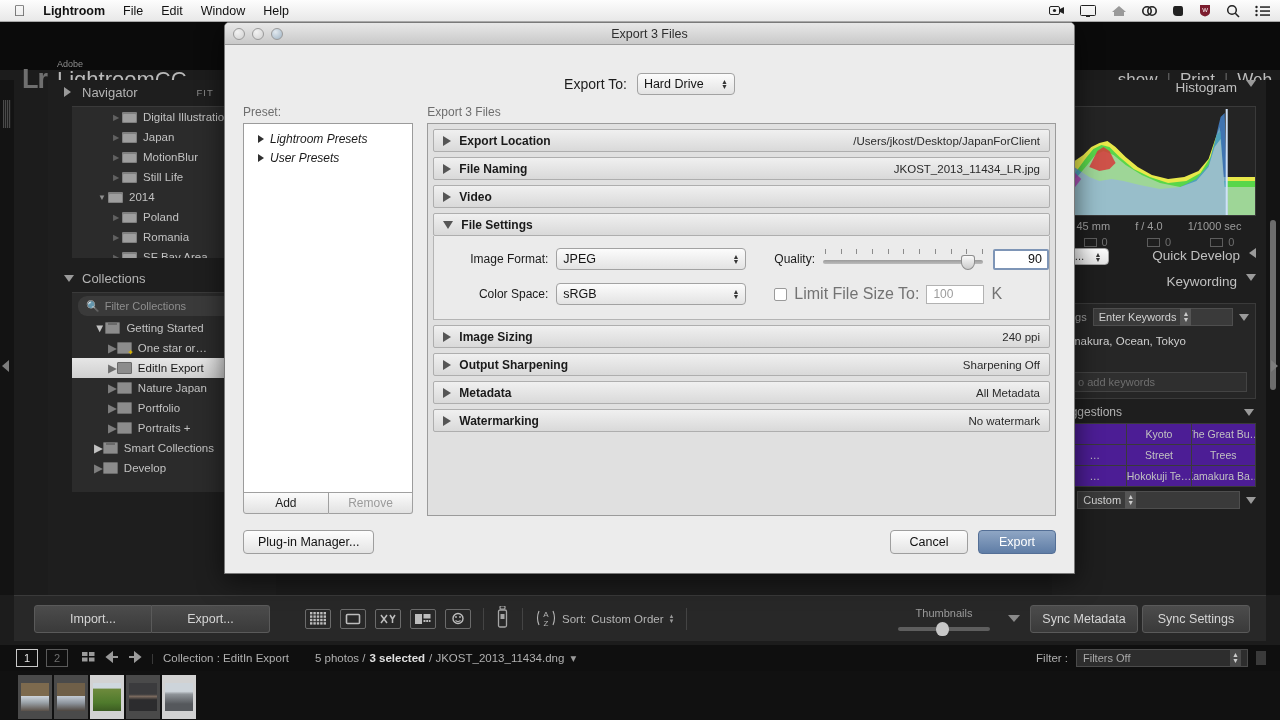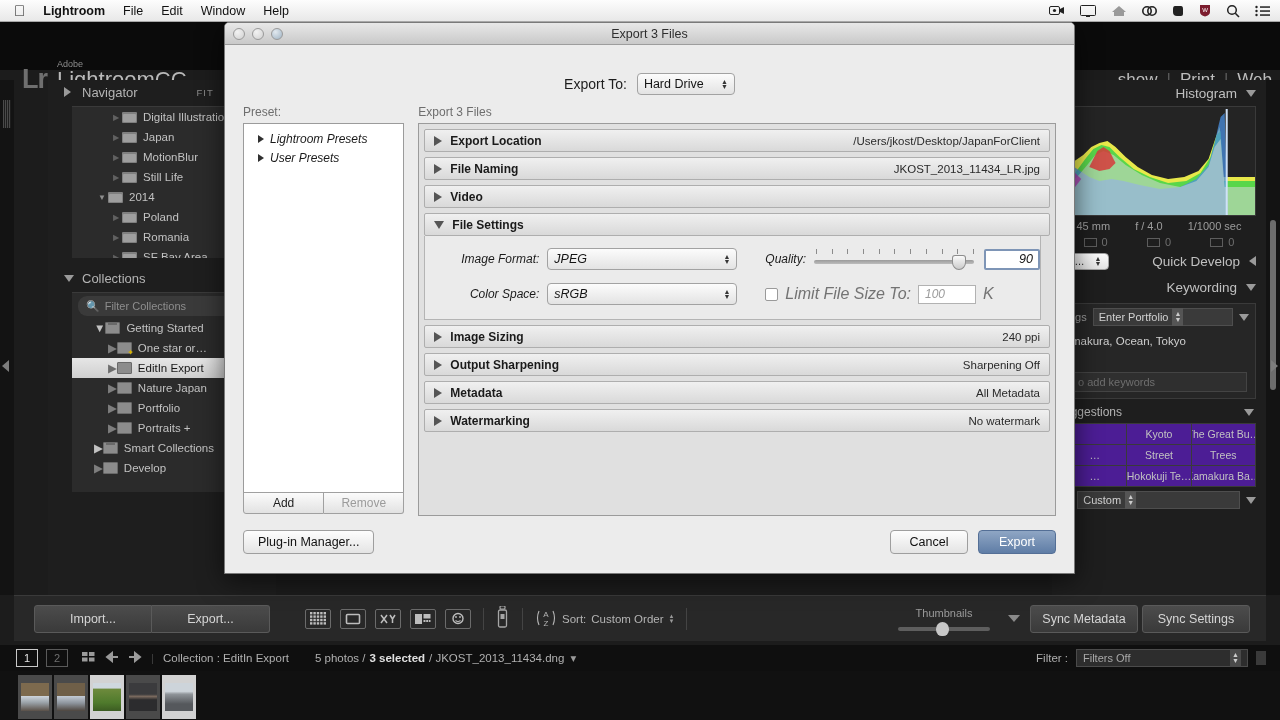--- a/index.html
+++ b/index.html
@@ -72,21 +72,21 @@
      border: 1px solid #6a6a6a; border-radius: 1px; position: relative; flex: 0 0 auto; }
   .coll-ic.set:before { content:""; position:absolute; left:2px; top:-1px; right:2px; height:3px; background:#6a6a6a;}
   .coll-ic.star:after { content:"✦"; position:absolute; right:-3px; bottom:-4px; font-size:8px; color:#d8b400;}
 
   
   .rightpanel { position: absolute; right: 14px; top: 58px; width: 214px; height: 515px; background: #1e1e1e; }
   .rgrip { position: absolute; right: 0; top: 58px; width: 14px; height: 515px; background: #131313; }
   .rgrip .arrow { position: absolute; right: 2px; top: 280px; width: 0; height: 0;
      border-top: 6px solid transparent; border-bottom: 6px solid transparent; border-left: 7px solid #7d7d7d; }
   .rgrip .sbar { position:absolute; right:4px; top:140px; width:6px; height:170px; background:#6d6d6d; border-radius:3px;}
-  .rpanelhdr { display: flex; align-items: center; height: 26px; padding: 0 10px;
+  .rpanelhdr { display: flex; height: 26px; padding: 0 10px;
      font-size: 13.5px; color: #c0c0c0; justify-content: flex-end; }
   .rpanelhdr .tri { margin-left: 9px; width: 0; height: 0;
      border-left: 5px solid transparent; border-right: 5px solid transparent; border-top: 7px solid #9a9a9a; }
   .rpanelhdr .tri.left { border-top: 5px solid transparent; border-bottom: 5px solid transparent;
      border-right: 7px solid #9a9a9a; border-left: 0; }
 
   .histbox { margin: 0 10px; height: 110px; background: #242424; border: 1px solid #3a3a3a; position: relative; }
   .exifrow { display: flex; justify-content: space-around; font-size: 11px; color: #9d9d9d;
      padding: 4px 12px 0; }
   .exifrow2 { display: flex; justify-content: space-around; font-size: 11px; color: #6f6f6f; padding: 4px 12px 0;}
@@ -190,22 +190,22 @@
   .panelsbox { background: #e0e0e0; border: 1px solid #9b9b9b; height: 393px; padding: 5px; }
   .exprow { height: 23px; background: linear-gradient(#f0f0f0,#d9d9d9); border: 1px solid #aeaeae;
      border-radius: 2px; display: flex; align-items: center; padding: 0 9px; margin-bottom: 5px; }
   .exprow .tri { width: 0; height: 0; border-top: 5px solid transparent; border-bottom: 5px solid transparent;
      border-left: 8px solid #555; margin-right: 8px; flex: 0 0 auto; }
   .exprow .tri.down { border-left: 5px solid transparent; border-right: 5px solid transparent;
      border-top: 8px solid #555; border-bottom: 0; margin-right: 8px; }
   .exprow .nm { font-size: 12px; font-weight: bold; color: #1a1a1a; }
   .exprow .val { margin-left: auto; font-size: 11.5px; color: #2a2a2a; }
 
-  .contentpane { background: #ebebeb; border: 1px solid #b4b4b4; border-top: 0; margin: -5px 9px 5px 0;
-     padding: 12px 0 14px 0; font-style: italic; }
+  .contentpane { background: #ebebeb; border: 1px solid #b4b4b4; border-top: 0; margin: -5px 0 5px 0;
+     padding: 12px 0 14px 0; }
   .fsgrid { display: grid; grid-template-columns: 92px 190px 1fr; row-gap: 13px; align-items: center;
      padding-left: 30px; }
   .flabel { font-size: 12px; color: #1a1a1a; text-align: right; padding-right: 8px; }
   .qualrow { display: flex; align-items: center; gap: 8px; padding-left: 28px; }
   .qualrow .qlbl { font-size: 12px; color: #1a1a1a; }
   .qslider { position: relative; width: 162px; height: 20px; }
   .qticks { position: absolute; top: 0; left: 2px; width: 158px; display: flex; justify-content: space-between; }
   .qticks i { display: block; width: 1px; height: 5px; background: #8b8b8b; }
   .qtrack { position: absolute; top: 11px; left: 0; width: 160px; height: 4px;
      background: linear-gradient(#9a9a9a,#bcbcbc); border-radius: 2px; }
@@ -483,21 +483,21 @@
       </div>
 
       <div class="rpanelhdr">
         <span>Keywording</span>
         <span class="tri"></span>
       </div>
       <div class="kwbox">
         <div class="kwtagrow">
           <span class="lbl">ags</span>
           <span class="kwfield">
-            <span>Enter Portfolio</span>
+            <span>Enter Keywords</span>
             <span class="stepper">
                 <span>▲</span>
                 <span>▼</span>
               </span>
           </span>
           <span class="tri" style="width:0;height:0;border-left:5px solid transparent;border-right:5px solid transparent;border-top:7px solid #9a9a9a;"></span>
         </div>
         <div class="kwlist">makura, Ocean, Tokyo</div>
         <div class="kwadd">
           <span>o add keywords</span>

